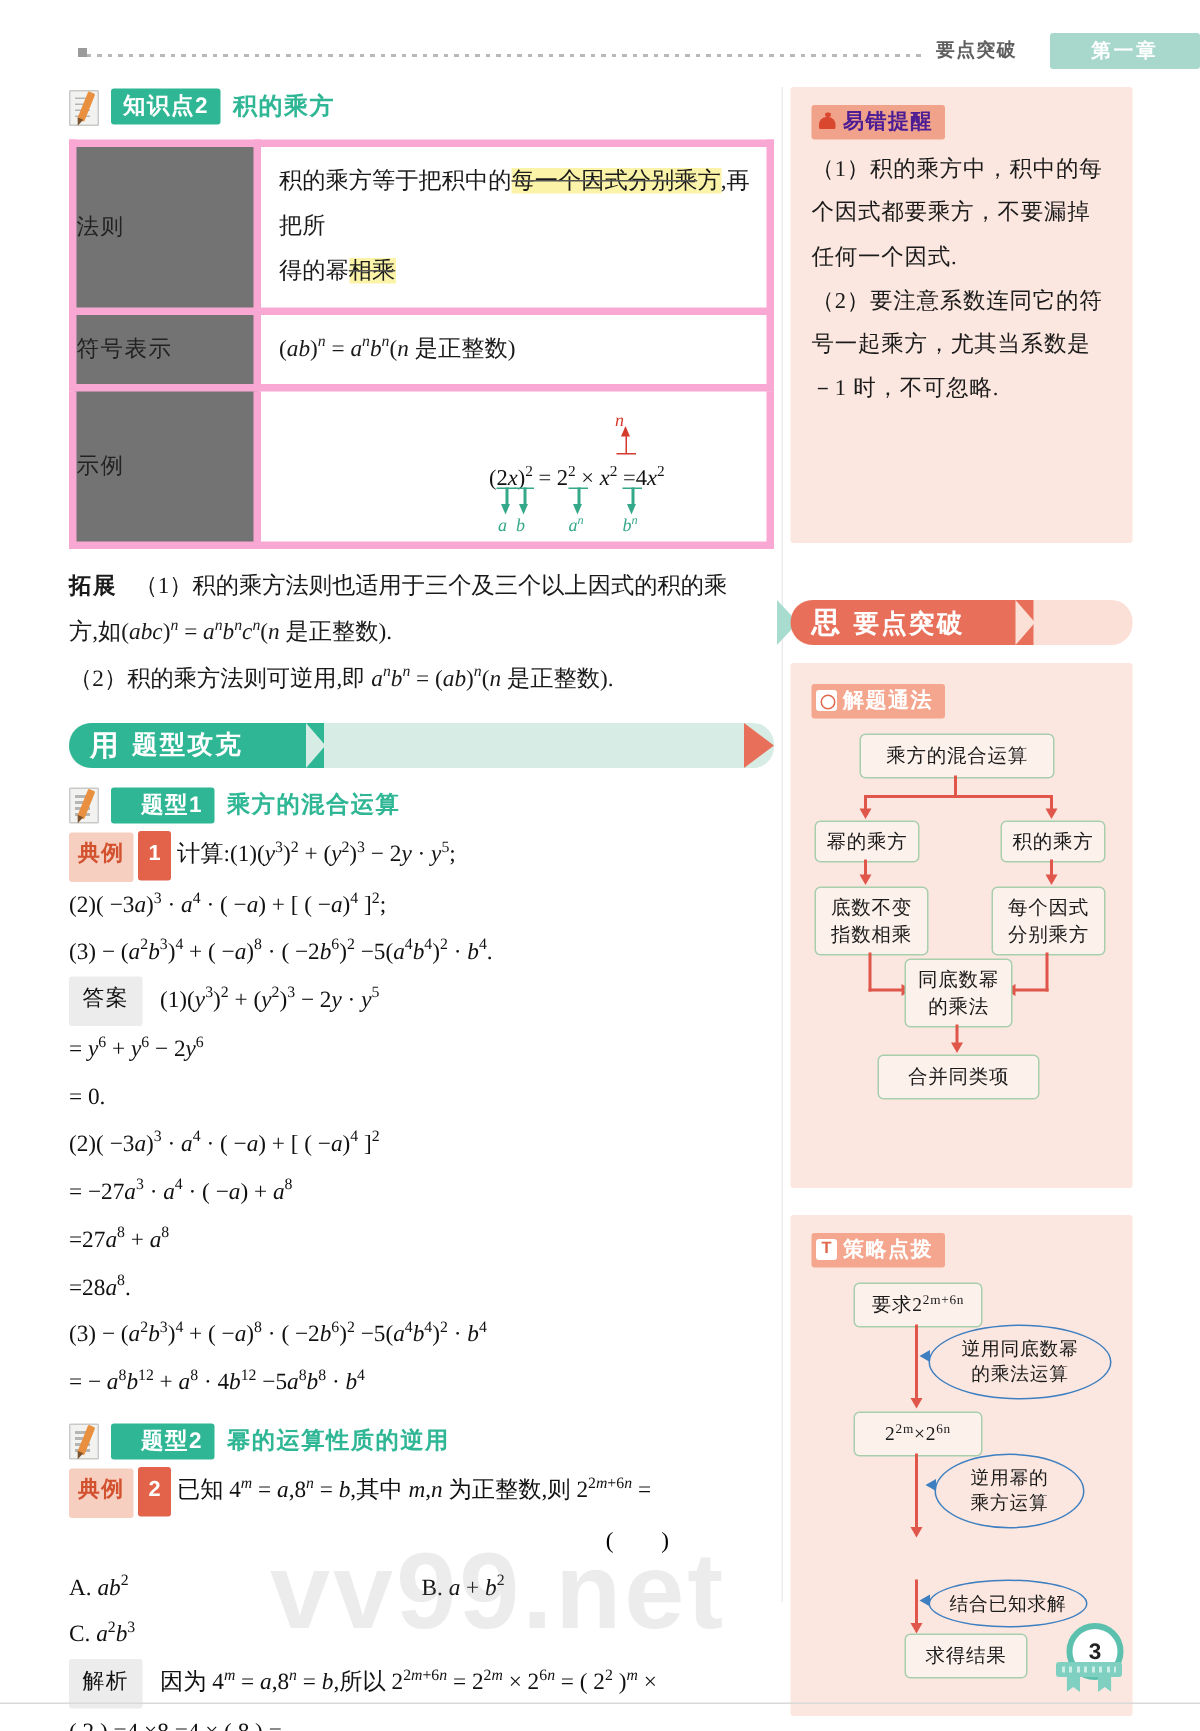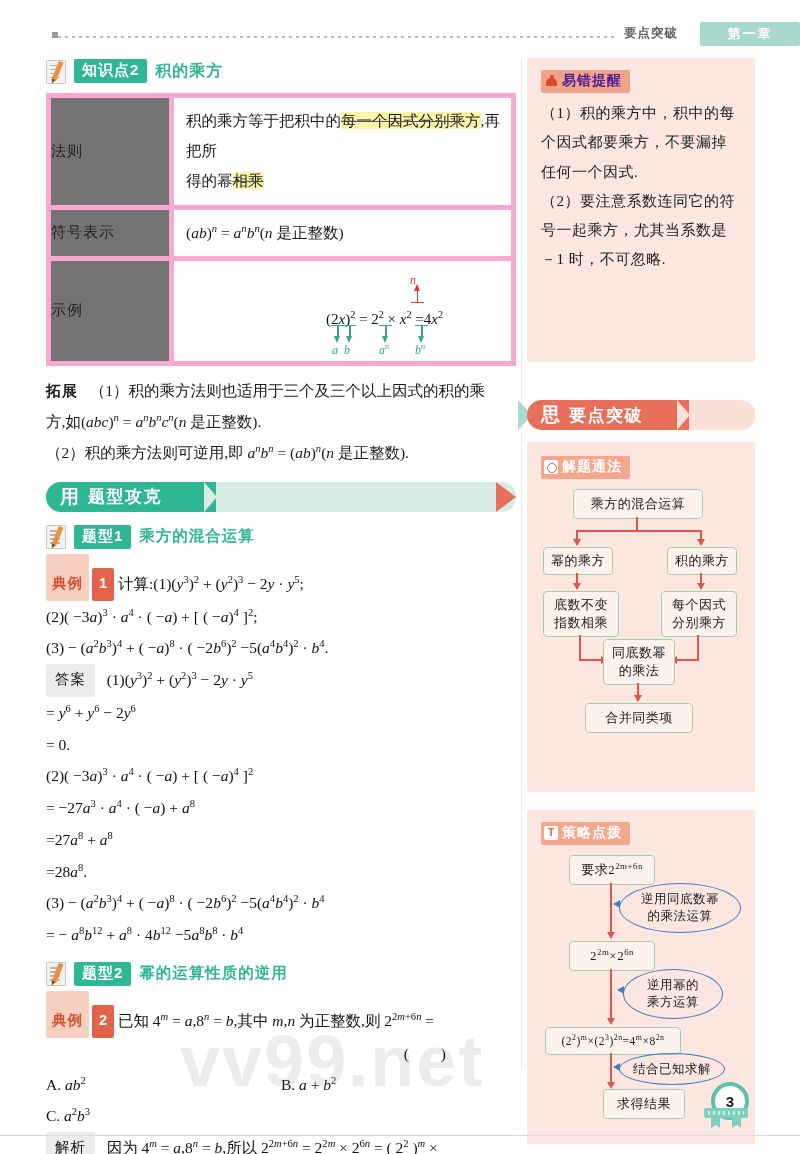--- a/index.html
+++ b/index.html
@@ -151,32 +151,32 @@
     position:absolute;left:-9px;top:0;width:0;height:0;
     border-top:15px solid transparent;border-bottom:15px solid transparent;
     border-left:14px solid #a8dccf;
   }
 
   
   .tx-head{display:flex;align-items:center;height:26px;margin-top:10px;margin-bottom:4px;}
   .tx-badge{
     background:#2fb694;color:#fff;
     font-family:"Liberation Sans","DejaVu Sans",sans-serif;
-    font-weight:bold;font-size:15px;padding:2px 8px 3px 8px;border-radius:2px;letter-spacing:1px;
+    font-weight:bold;font-size:15px;padding:2px 8px 3px 20px;border-radius:2px;letter-spacing:1px;
   }
   .tx-title{
     color:#2fb694;font-family:"Liberation Sans","DejaVu Sans",sans-serif;
     font-weight:bold;font-size:15.5px;margin-left:8px;letter-spacing:1px;
   }
 
   
   .ex-badge{
     display:inline-block;background:#f6cfc1;color:#d2512e;
-    font-family:Liberation Sans, sans-serif;font-weight:bold;
-    font-size:14.5px;padding:15px 6px 2px 6px;border-radius:2px;letter-spacing:1px;
+    font-family:Liberation Mono, monospace;font-weight:bold;
+    font-size:14.5px;padding:1px 6px 2px 6px;border-radius:2px;letter-spacing:1px;
     vertical-align:1px;
   }
   .ex-num{
     display:inline-block;background:#e2634a;color:#fff;
     font-family:"Liberation Sans","DejaVu Sans",sans-serif;font-weight:bold;
     font-size:14.5px;padding:1px 7px 2px 7px;border-radius:2px;margin-left:3px;
     vertical-align:1px;
   }
   .grey-tag{
     display:inline-block;background:#ececec;color:#111;
@@ -542,23 +542,20 @@
         <div class="node" style="left:28px;top:86px;width:84px;height:28px;">
           <span>2<sup>2m</sup>×2<sup>6n</sup></span>
         </div>
         <div class="ln" style="left:69px;top:114px;width:1.8px;height:52px;"></div>
         <div class="ah-d" style="left:65.5px;top:163px;"></div>
         <div class="oval" style="left:82px;top:114px;width:98px;height:48px;">
           <span>逆用幂的<br>乘方运算</span>
         </div>
         <div class="ah-bl" style="left:76px;top:131px;"></div>
 
-        <div class="node" style="left:4px;top:172px;width:134px;height:26px;font-size:11.5px;">
-          <span>(2<sup>2</sup>)<sup>m</sup>×(2<sup>3</sup>)<sup>2n</sup>=4<sup>m</sup>×8<sup>2n</sup></span>
-        </div>
         <div class="ln" style="left:69px;top:198px;width:1.8px;height:32px;"></div>
         <div class="ah-d" style="left:65.5px;top:227px;"></div>
         <div class="oval" style="left:78px;top:198px;width:104px;height:30px;">
           <span>结合已知求解</span>
         </div>
         <div class="ah-bl" style="left:72px;top:208px;"></div>
 
         <div class="node" style="left:30px;top:234px;width:80px;height:28px;margin-left:32px;">求得结果</div>
       </div>
     </div>

